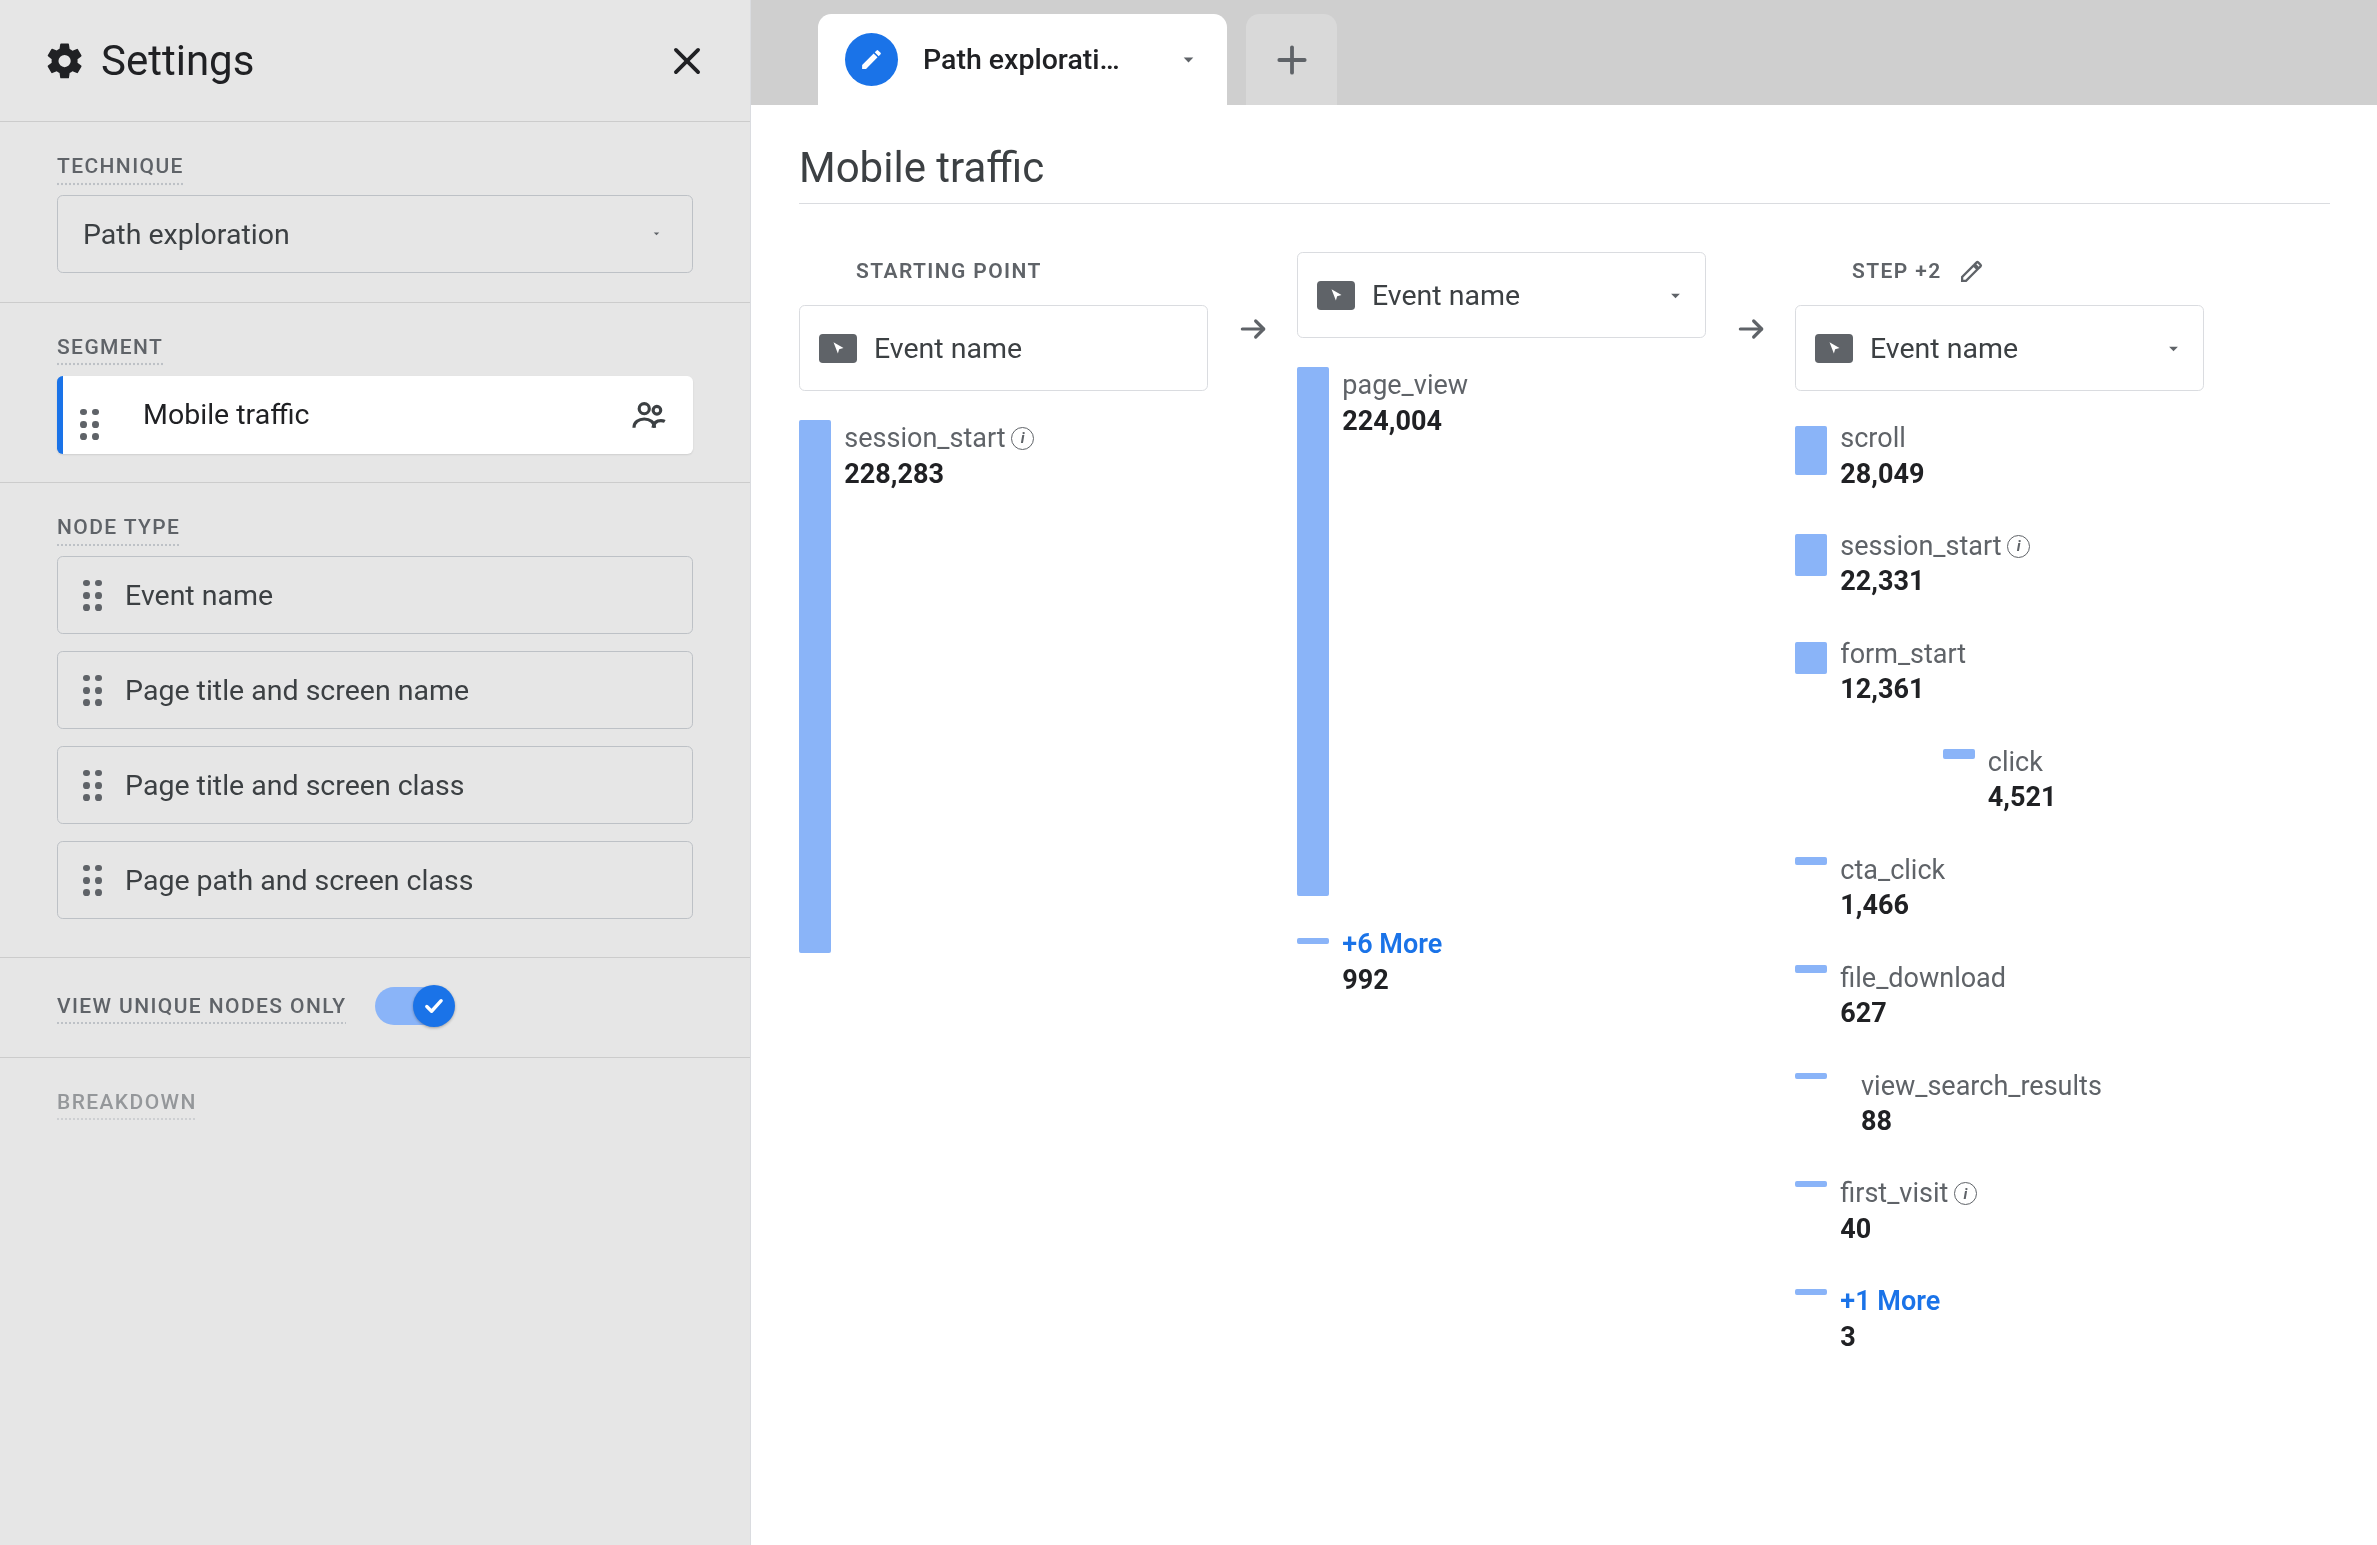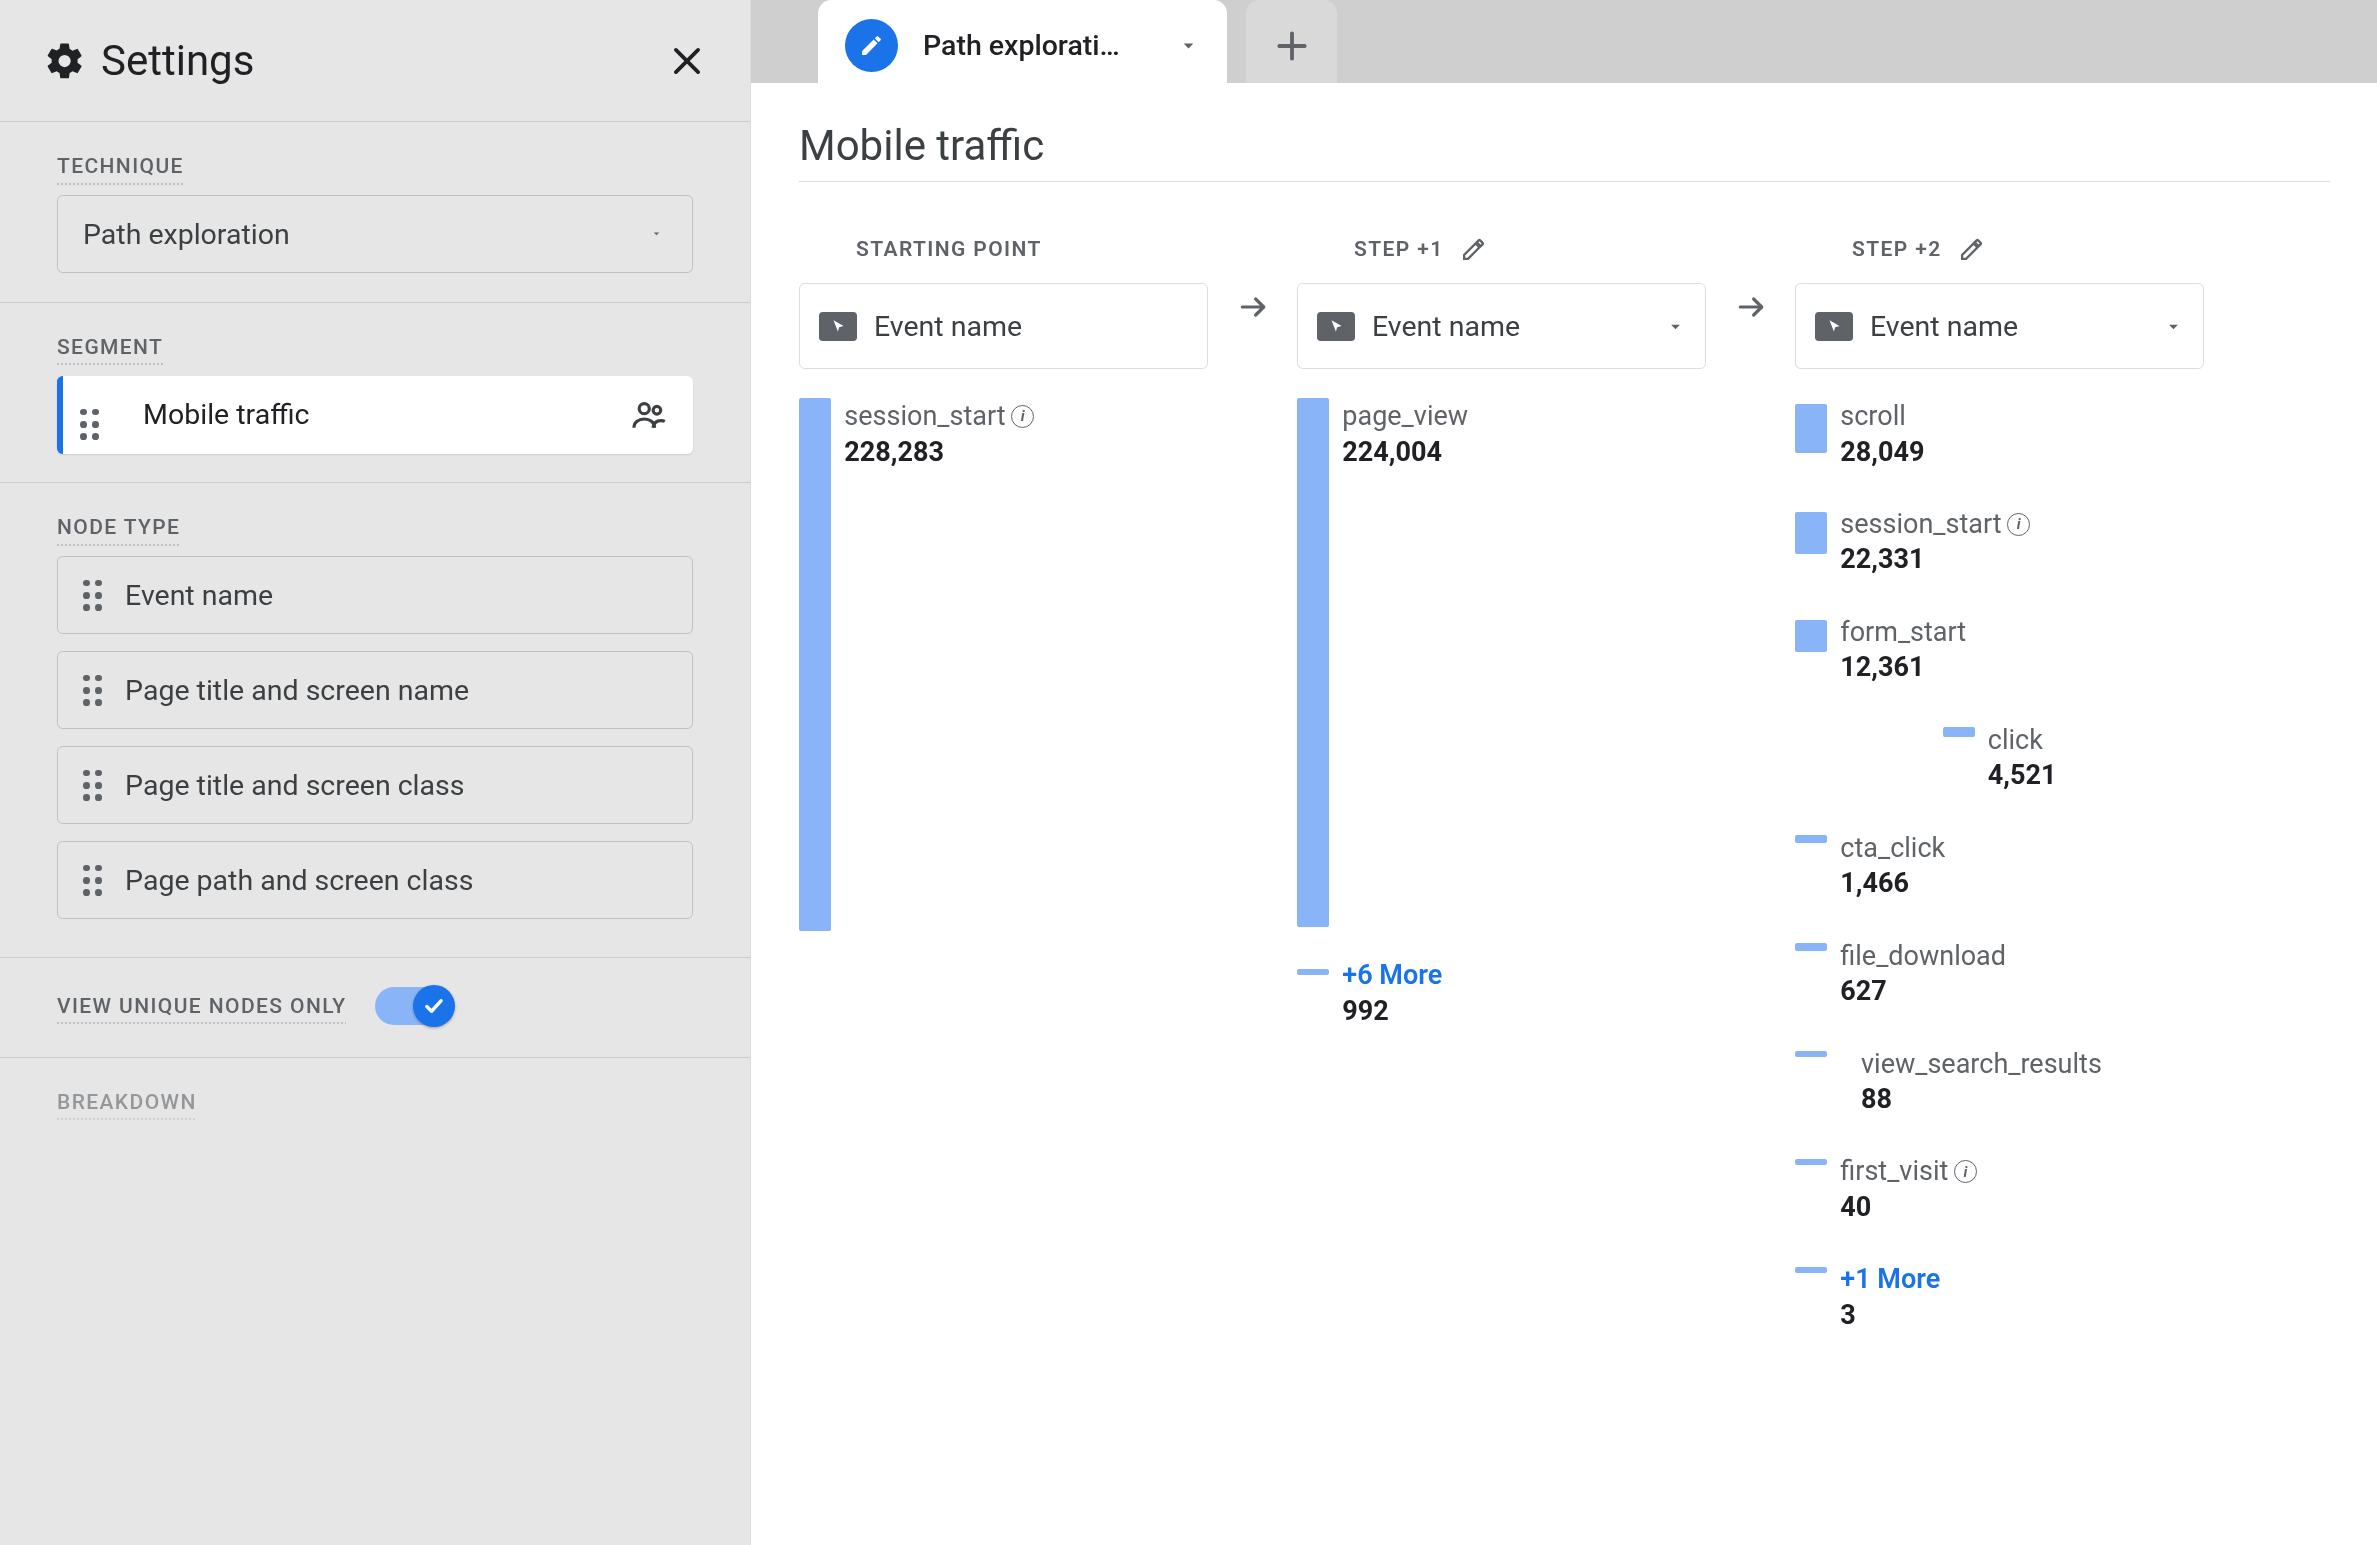--- a/index.html
+++ b/index.html
@@ -153,23 +153,23 @@
   }
   
   .main {
     flex: 1;
     background: #cfcfcf;
     display: flex;
     flex-direction: column;
   }
   .tab-bar {
     display: flex;
-    align-items: flex-start;
+    align-items: flex-end;
     padding: 0 0 0 67px;
-    height: 83px;
+    height: 105px;
     background: #cfcfcf;
   }
   .tab {
     background: #fff;
     border-top-left-radius: 13.3px;
     border-top-right-radius: 13.3px;
     height: 91px;
     display: flex;
     align-items: center;
     padding: 0 27px;
@@ -466,28 +466,20 @@
         </div>
 
         <div class="arrow-between">
           <svg width="32" height="32" viewBox="0 0 24 24" fill="none" stroke="#5f6368" stroke-width="2.4" stroke-linecap="round" stroke-linejoin="round">
               <line x1="4" y1="12" x2="20" y2="12"></line>
               <polyline points="14 6 20 12 14 18"></polyline>
             </svg>
         </div>
 
         <div class="col step1">
-          <div class="step-header">
-            <span>STEP +1</span>
-            <span>
-              <svg width="25" height="25" viewBox="0 0 24 24" fill="none" stroke="#5f6368" stroke-width="2.2">
-                  <path d="M3 17.25V21h3.75L17.81 9.94l-3.75-3.75L3 17.25zM20.71 7.04a1 1 0 0 0 0-1.41l-2.34-2.34a1 1 0 0 0-1.41 0l-1.83 1.83 3.75 3.75 1.83-1.83z"></path>
-                </svg>
-            </span>
-          </div>
           <div class="dim-box">
             <span class="cursor-badge">
               <svg width="15" height="15" viewBox="0 0 24 24" fill="#fff">
                   <path d="M4 2l16 9-7 2-2 7z"></path>
                 </svg>
             </span>
             <span>Event name</span>
             <span class="chevron">
               <svg width="21" height="21" viewBox="0 0 24 24" fill="#5f6368">
                   <path d="M7 10l5 5 5-5z"></path>

